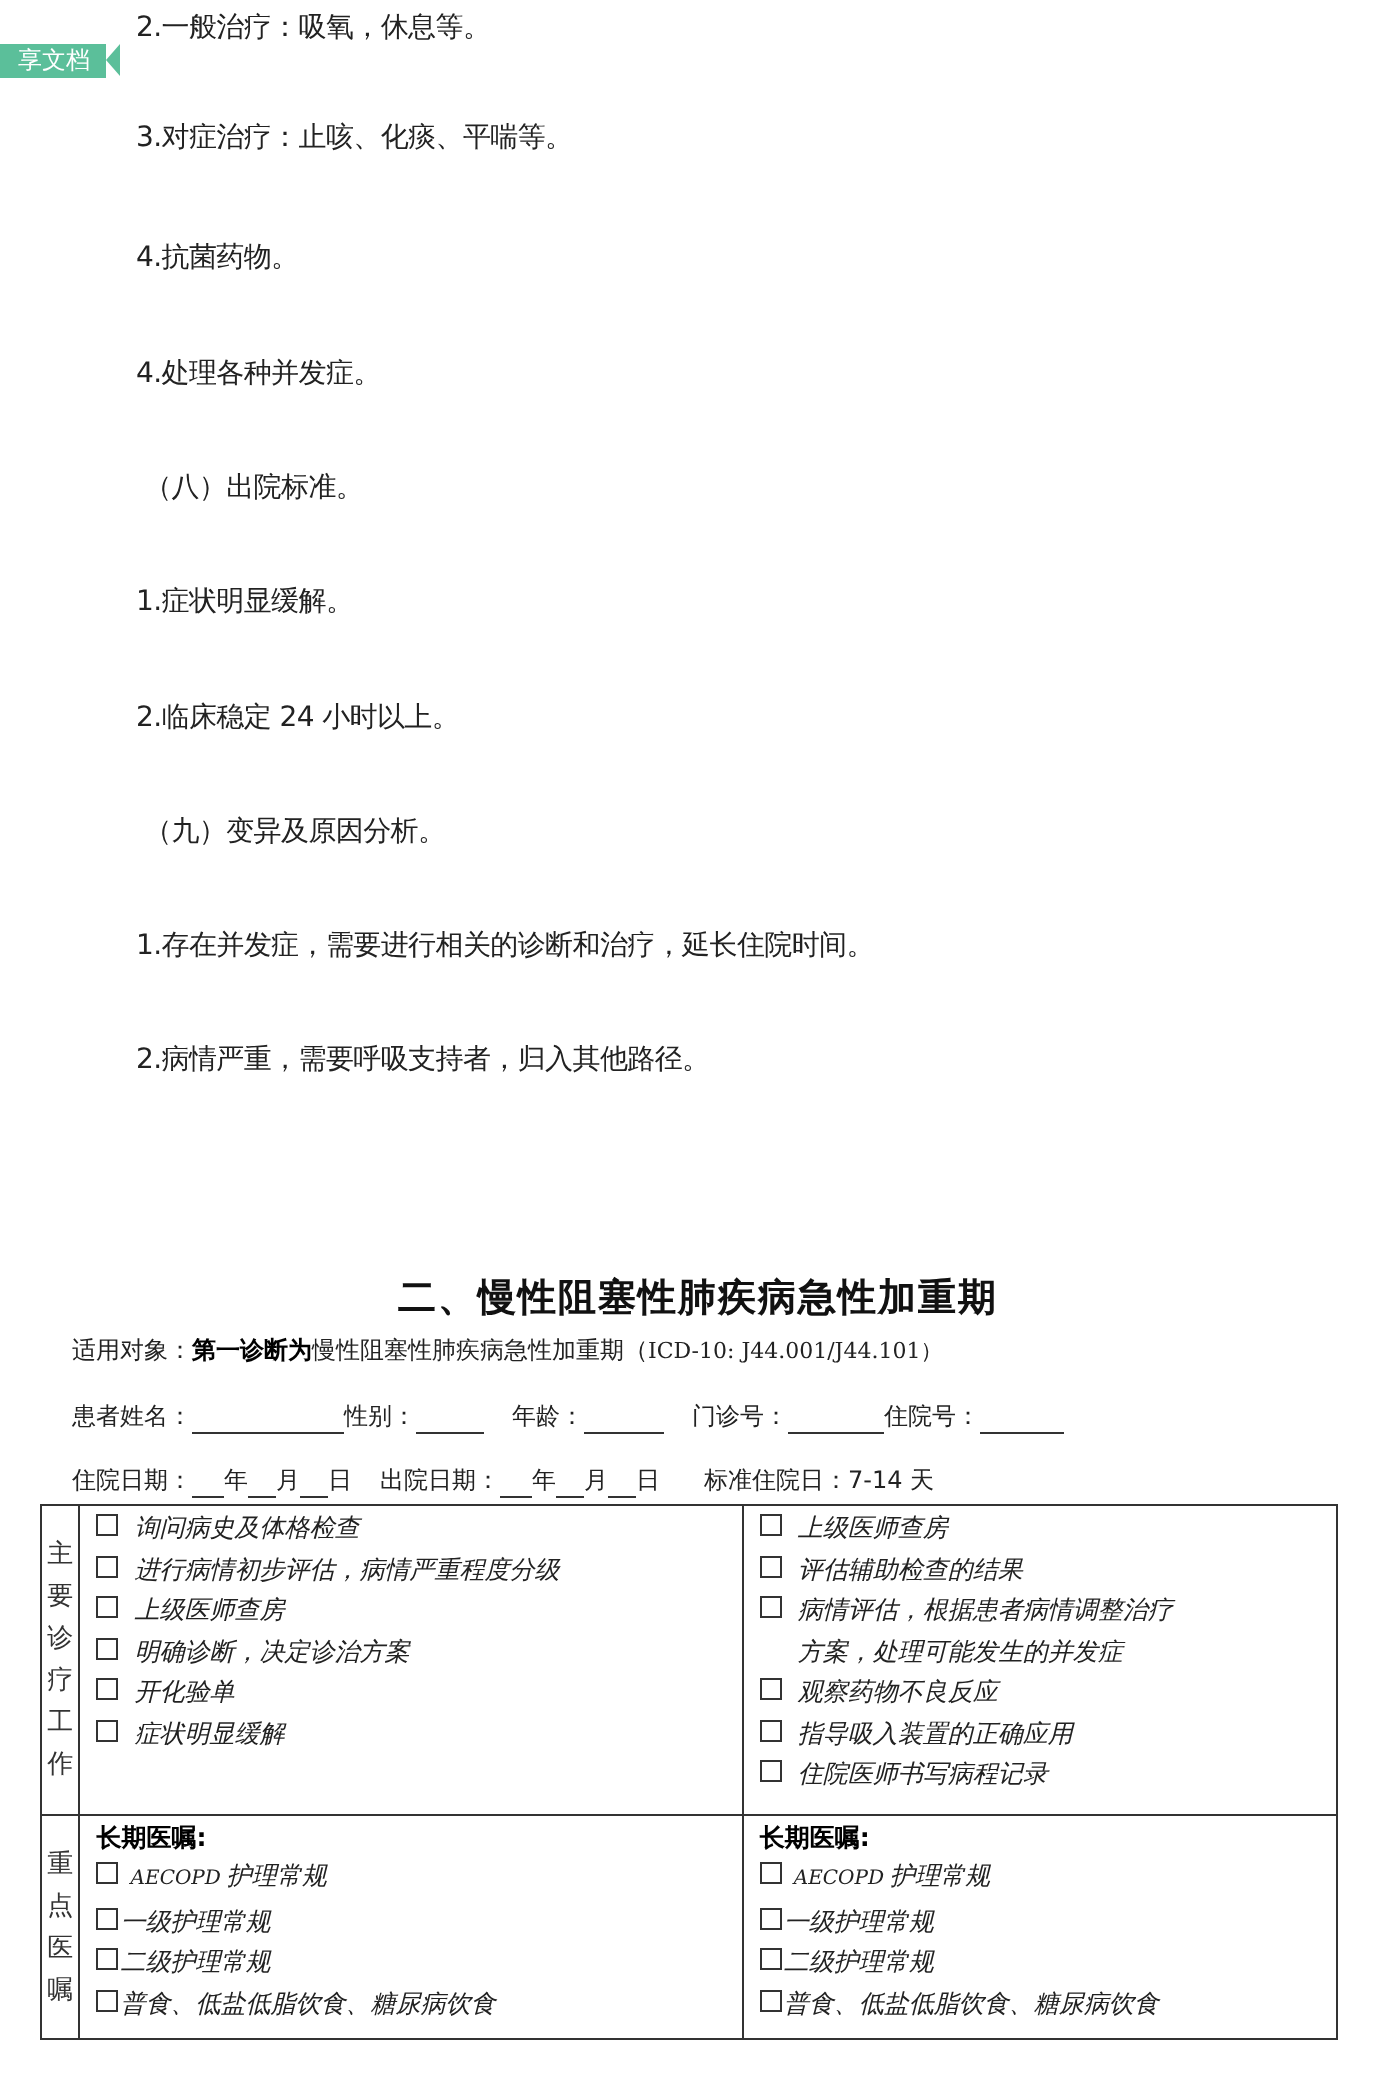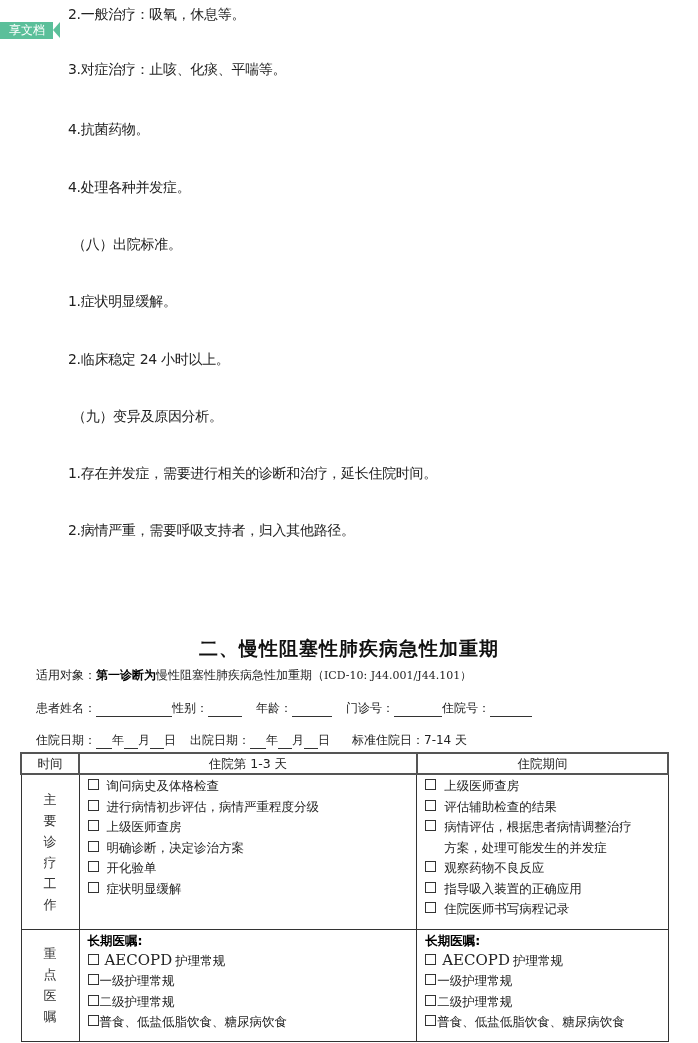--- a/index.html
+++ b/index.html
@@ -47,26 +47,26 @@
     border: 2px solid #555;
   }
   .col-time { width: 57px; }
   .col-a { width: 338px; }
   .col-b { width: 250px; }
   .vlabel {
     text-align: center; vertical-align: middle !important; color: #333;
     line-height: 21px; font-size: 13px;
   }
   .items { padding: 1px 0 0 8px !important; }
-  .item { line-height: 20.5px; white-space: nowrap; }
+  .item { line-height: 20.5px; white-space: nowrap; font-style: italic; }
   .item .box { display: inline-block; width: 9px; height: 9px; border: 1px solid #333; margin-right: 8px; vertical-align: 0px; }
   .item.cont { padding-left: 19px; }
   .item.tight .box { margin-right: 1px; }
   .subhead { font-weight: bold; color: #000000; line-height: 19px; }
-  .aecopd { font-family: "DejaVu Serif", "Liberation Serif", serif; font-size: 15px; margin-left: 6px; margin-right: 3px; }
+  .aecopd { font-family: "DejaVu Serif", "Liberation Serif", serif; font-size: 10px; margin-left: 6px; margin-right: 3px; }
 </style>
 </head>
 <body>
 
 <div class="share-tag">
   <span>享文档</span>
   <span class="notch"></span>
 </div>
 
 <div class="para" style="top:2px">2.一般治疗：吸氧，休息等。</div>
@@ -89,25 +89,20 @@
 <div class="small-line" style="top:700px">
   <span>患者姓名：</span><span class="blank" style="width:76px"></span><span>性别：</span><span class="blank" style="width:34px; margin-right:14px"></span><span>年龄：</span><span class="blank" style="width:40px; margin-right:14px"></span><span>门诊号：</span><span class="blank" style="width:48px"></span><span>住院号：</span><span class="blank" style="width:42px"></span>
 </div>
 
 <div class="small-line" style="top:732px">
   <span>住院日期：</span><span class="blank" style="width:16px"></span><span>年</span><span class="blank" style="width:14px"></span><span>月</span><span class="blank" style="width:14px"></span><span style="margin-right:14px">日</span><span>出院日期：</span><span class="blank" style="width:16px"></span><span>年</span><span class="blank" style="width:14px"></span><span>月</span><span class="blank" style="width:14px"></span><span style="margin-right:22px">日</span><span>标准住院日：7-14 天</span>
 </div>
 
 <table class="path">
   <tbody>
-      <tr>
-    <th class="col-time">时间</th>
-    <th class="col-a">住院第 1-3 天</th>
-    <th class="col-b">住院期间</th>
-  </tr>
   <tr style="height:155px">
     <td class="vlabel">
       <div>主</div>
       <div>要</div>
       <div>诊</div>
       <div>疗</div>
       <div>工</div>
       <div>作</div>
     </td>
     <td class="items">

